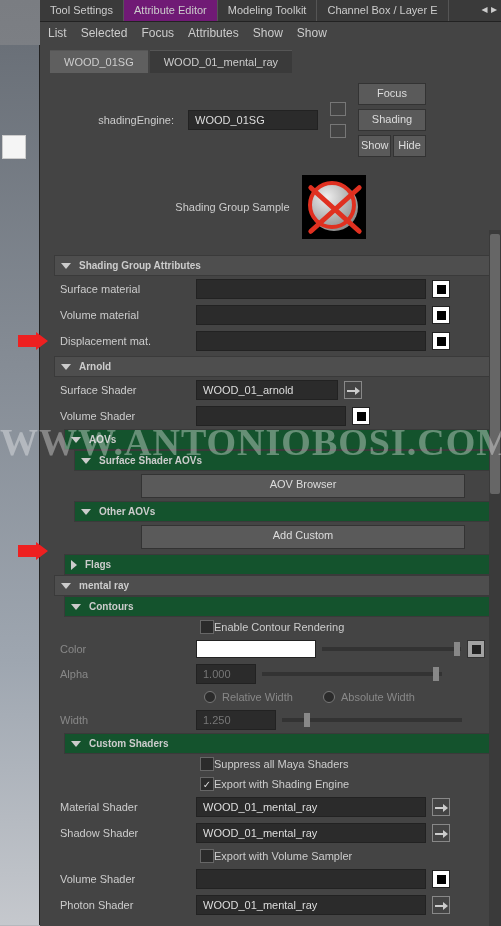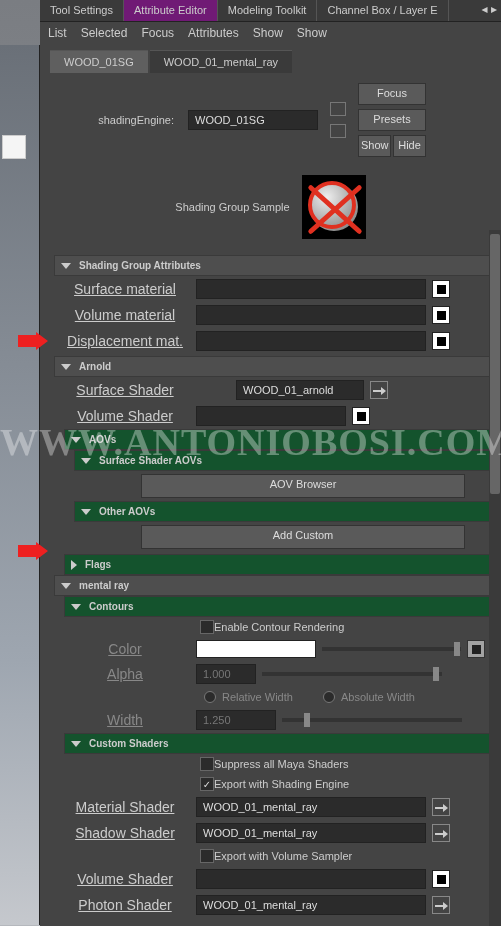--- a/index.html
+++ b/index.html
@@ -33,21 +33,21 @@
 .redx::before, .redx::after { content: ""; position: absolute; width: 70px; height: 5px; background: #e03020; top: 50%; left: -8px; border-radius: 3px; }
 .redx::before { transform: rotate(42deg); }
 .redx::after { transform: rotate(-42deg); }
 .red-o { position: absolute; width: 48px; height: 48px; border: 4px solid #e03020; border-radius: 50%; top: 6px; left: 6px; }
 .section { margin: 2px 10px 2px 14px; }
 .section-head { display: flex; align-items: center; background: #4e4e4e; padding: 4px 6px; cursor: pointer; font-weight: bold; font-size: 10px; border: 1px solid #3a3a3a; }
 .section-head.sub { background: #14532d; margin-left: 10px; }
 .arrow-down { width: 0; height: 0; border-left: 5px solid transparent; border-right: 5px solid transparent; border-top: 6px solid #ccc; margin-right: 8px; }
 .arrow-right { width: 0; height: 0; border-top: 5px solid transparent; border-bottom: 5px solid transparent; border-left: 6px solid #ccc; margin-right: 8px; }
 .attr-row { display: flex; align-items: center; padding: 3px 6px; gap: 6px; }
-.attr-label { width: 130px; text-align: center; font-size: 14px; color: #ccc; text-decoration: underline; }
+.attr-label { width: 130px; text-align: left; font-size: 11px; color: #ccc; }
 .attr-input { flex: 1; max-width: 230px; }
 .checker { width: 18px; height: 18px; background: #fff; position: relative; cursor: pointer; border: 1px solid #222; }
 .checker::before { content: ""; position: absolute; width: 9px; height: 9px; background: #000; left: 4px; top: 4px; }
 .map-icon { width: 18px; height: 18px; position: relative; border: 1px solid #888; }
 .map-icon::before { content: ""; position: absolute; width: 10px; height: 2px; background: #ccc; top: 8px; left: 2px; }
 .map-icon::after { content: ""; position: absolute; width: 0; height: 0; border-top: 4px solid transparent; border-bottom: 4px solid transparent; border-left: 5px solid #ccc; right: 1px; top: 5px; }
 .wide-btn { width: 324px; margin-left: auto; margin-right: 20px; height: 24px; }
 .checkbox-row { display: flex; align-items: center; padding: 3px 6px; gap: 0; margin-left: 140px; }
 .chk { width: 14px; height: 14px; background: #2b2b2b; border: 1px solid #666; display: flex; align-items: center; justify-content: center; color: #ddd; font-size: 10px; }
 .chk.checked::after { content: "✓"; }
@@ -108,21 +108,21 @@
 
   <div class="header-row">
     <div class="header-label">shadingEngine:</div>
     <input class="text-input" style="width: 130px;" value="WOOD_01SG">
     <div class="icon-btns">
       <div class="small-icon"></div>
       <div class="small-icon"></div>
     </div>
     <div class="btn-col">
       <div class="btn">Focus</div>
-      <div class="btn">Presets</div>
+      <div class="btn">Shading</div>
       <div class="btn-row2">
         <div class="btn">Show</div>
         <div class="btn">Hide</div>
       </div>
     </div>
   </div>
 
   <div class="sample-row">
     <div class="sample-label">Shading Group Sample</div>
     <div class="sample-swatch">
@@ -154,21 +154,21 @@
     </div>
   </div>
 
   <div class="section">
     <div class="section-head">
       <div class="arrow-down"></div>
       <span>Arnold</span>
     </div>
     <div class="attr-row">
       <div class="attr-label">Surface Shader</div>
-      <input class="text-input" style="width: 128px; margin-left: 40px;" value="WOOD_01_arnold">
+      <input class="text-input" style="width: 142px;" value="WOOD_01_arnold">
       <div class="map-icon"></div>
     </div>
     <div class="attr-row">
       <div class="attr-label">Volume Shader</div>
       <input class="text-input" style="width: 150px;">
       <div class="checker"></div>
     </div>
 
     <div class="section-head sub">
       <div class="arrow-down"></div>

